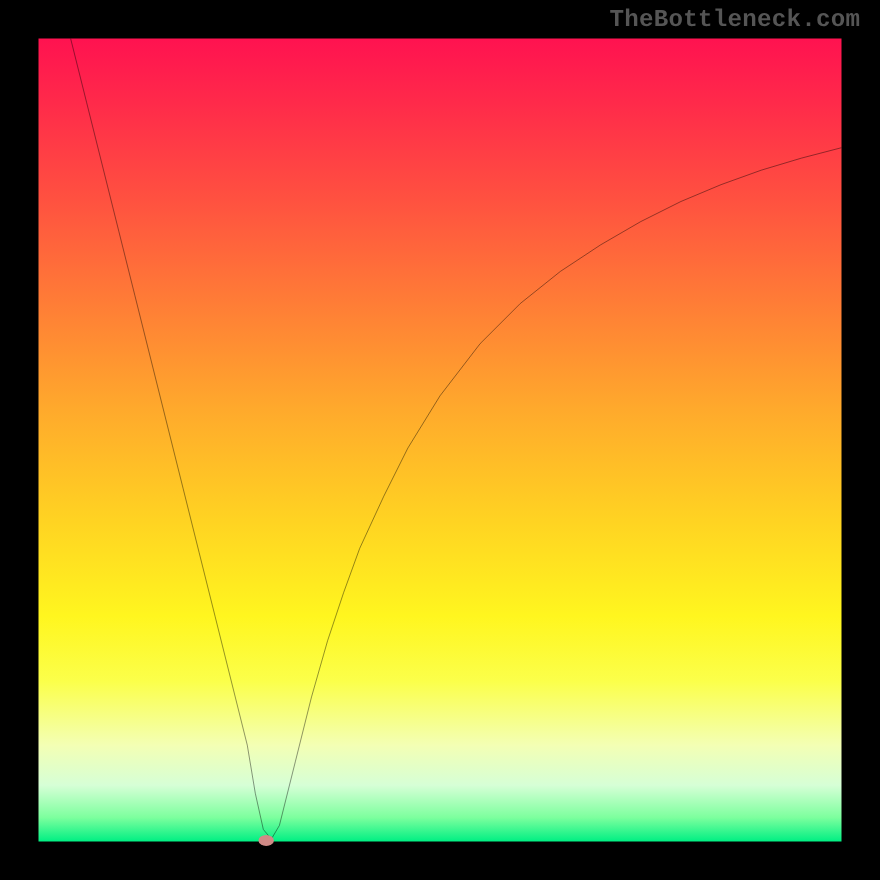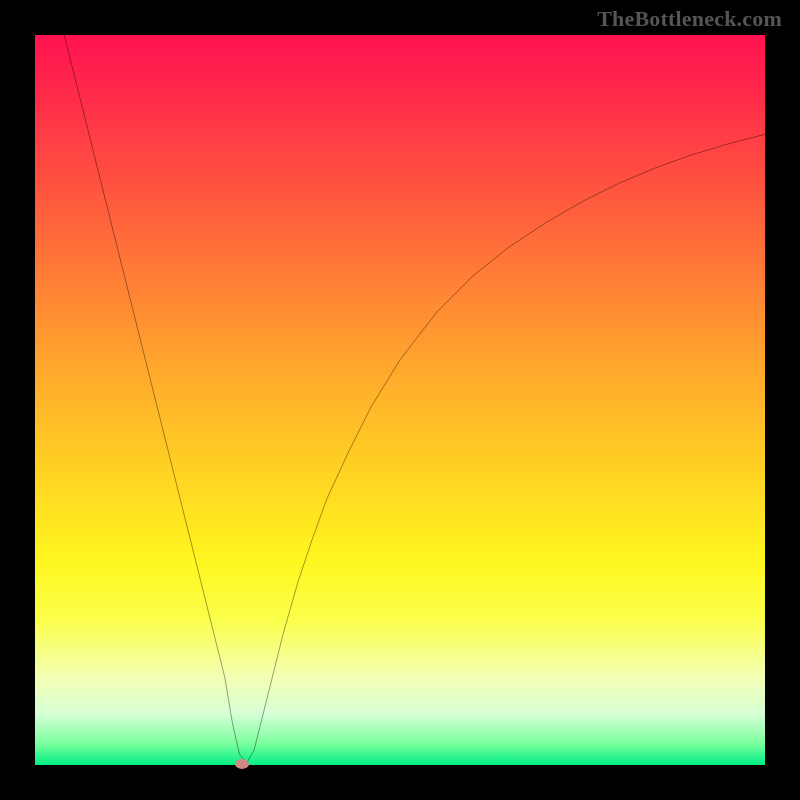--- a/index.html
+++ b/index.html
@@ -7,21 +7,21 @@
   .frame {
     position: relative;
     width: 800px;
     height: 800px;
     background: #000;
   }
   .watermark {
     position: absolute;
     top: 6px;
     right: 18px;
-    font-family: Liberation Serif, serif;
+    font-family: Liberation Mono, monospace;
     font-size: 22px;
     font-weight: 600;
     color: #555;
     letter-spacing: 0.2px;
     z-index: 5;
   }
   .plot-wrap {
     position: absolute;
     left: 35px;
     top: 35px;

